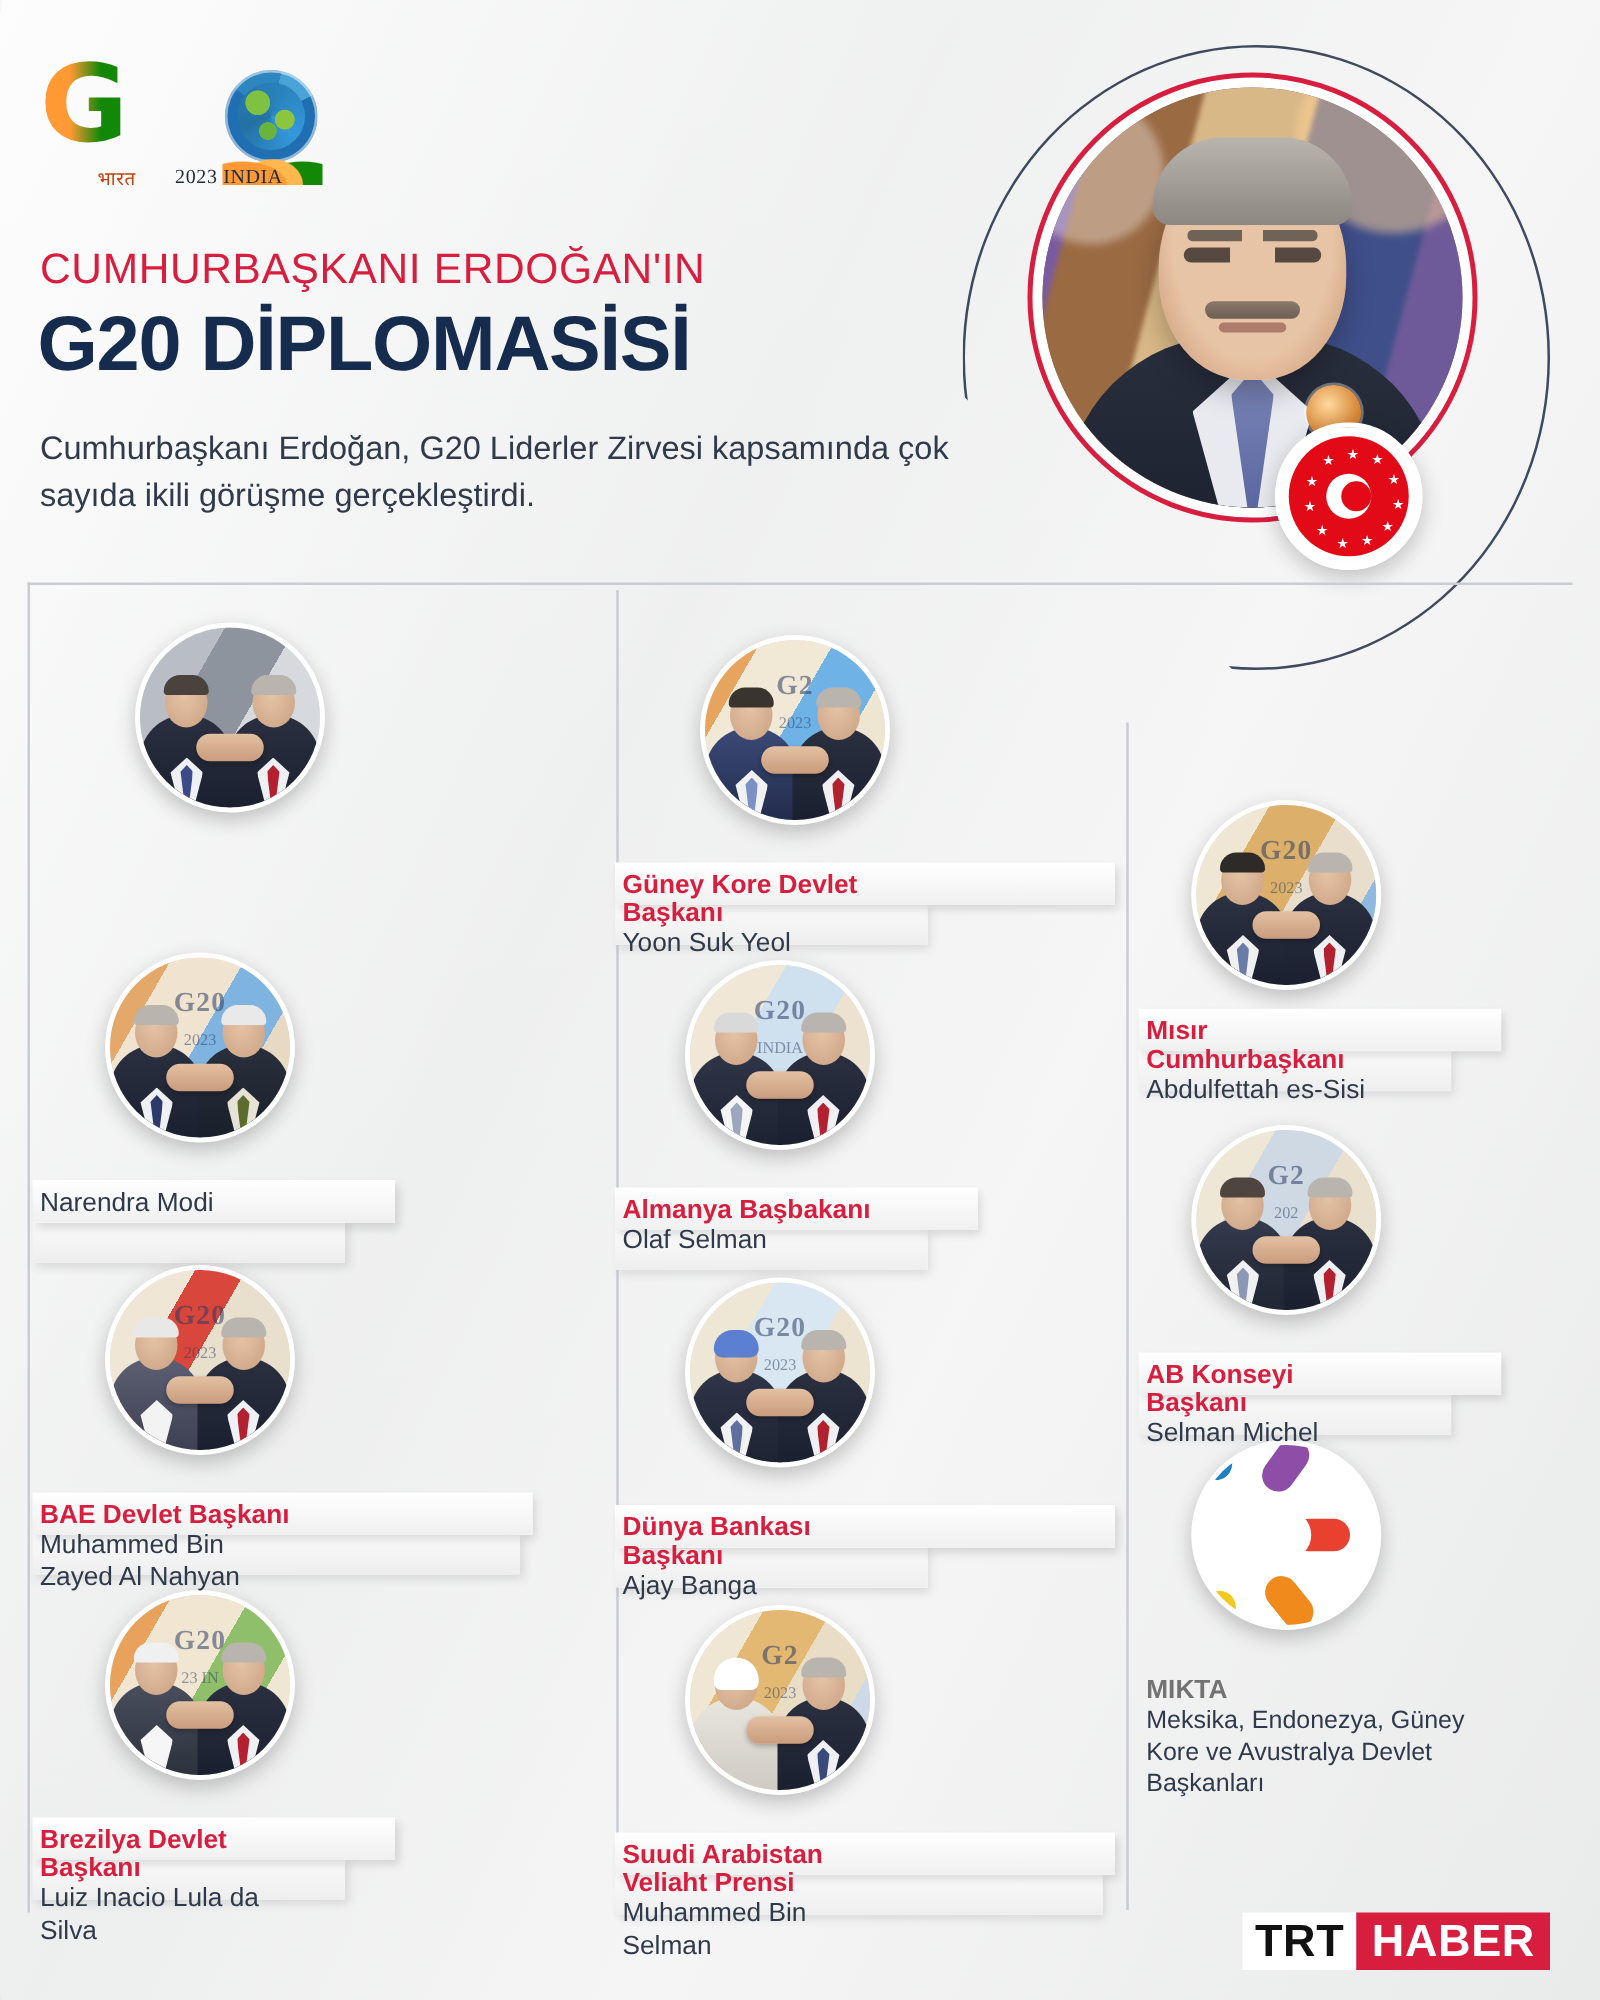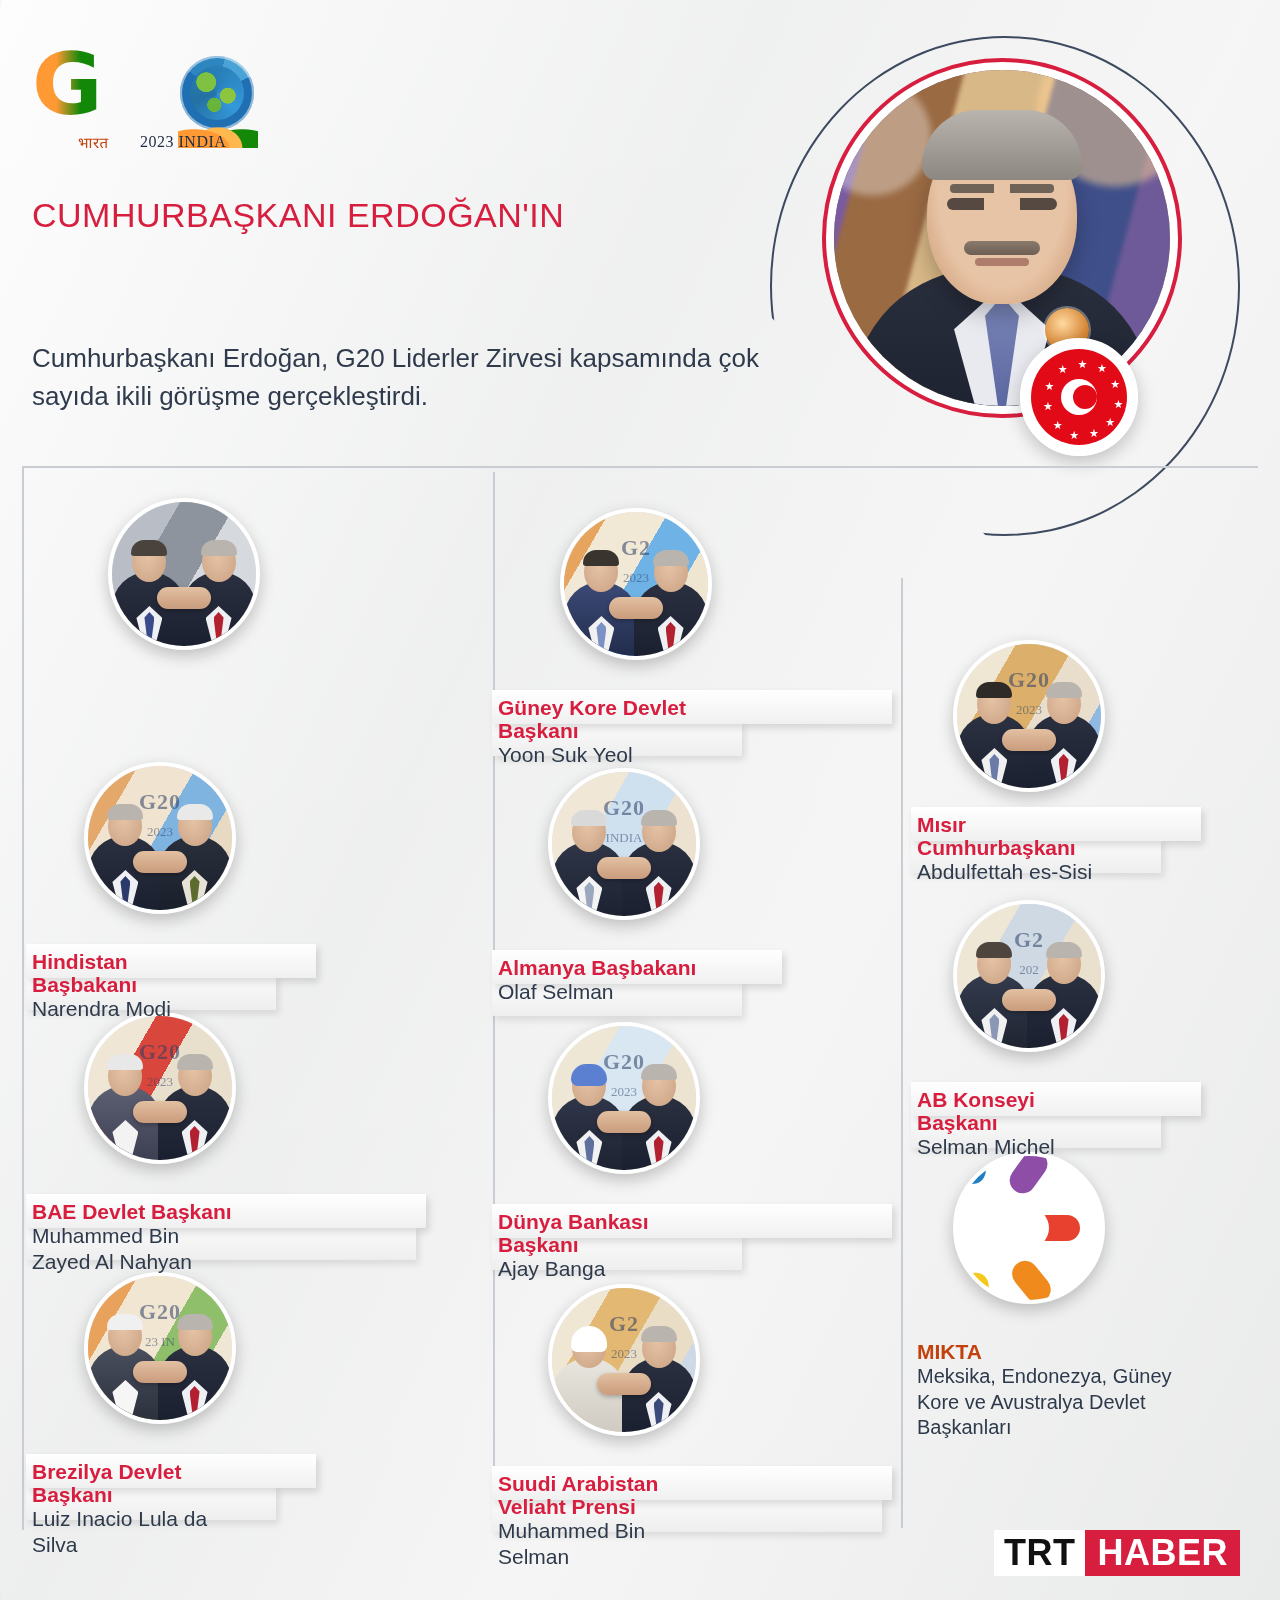--- a/index.html
+++ b/index.html
@@ -306,38 +306,39 @@
   .trt .trt-part {
     background:#ffffff; color:#111; font-weight:700; font-size: 36px;
     padding: 2px 10px; letter-spacing:.5px;
   }
   .trt .haber-part {
     background:#d81e3f; color:#fff; font-weight:700; font-size: 36px;
     padding: 2px 12px; letter-spacing:.5px;
   }
 
   .mikta-sub { font-size: 20px; color:#2e3a4b; line-height:1.28; }
-  .mikta-title { font-size: 21px; font-weight:700; color:#c2410c; }
+  .mikta-title { font-size: 21px; font-weight:700; color:#737373; }
 </style>
 </head>
 <body>
 
 <div class="bg-wash"></div>
 
 <div class="page">
 
   <div class="g20-logo">
     <div class="gtext">G</div>
     <div class="lotus"></div>
     <div class="petals"></div>
     <div class="hindi">भारत</div>
     <div class="year"><span>2023</span> <span>INDIA</span></div>
   </div>
 
   <div class="kicker">CUMHURBAŞKANI ERDOĞAN'IN</div>
+  <div class="headline">G20 DİPLOMASİSİ</div>
   <div class="subtext">Cumhurbaşkanı Erdoğan, G20 Liderler Zirvesi kapsamında çok sayıda ikili görüşme gerçekleştirdi.</div>
 
   <div class="hero-arc"></div>
 
   <div class="hero-wrap">
     <div class="hero-ring">
       <div class="hero-photo">
         <div class="bokeh"></div>
         <div class="suit"></div>
         <div class="shirt"></div>
@@ -414,21 +415,20 @@
           <div class="shirt" style="background:#e7e2d6"></div>
           <div class="tie" style="background:#5c6b2e"></div>
           <div class="head"></div>
           <div class="hair" style="background:#e9e9e9"></div>
         </div>
       <div class="hands"></div>
     </div>
     <div class="label-block" style="left:-52px; top: 188px;">
       <div class="label-band"></div>
       <div class="label-band2"></div>
-      <div class="label-title">Hindistan Başbakanı</div>
       <div class="label-name">Narendra Modi</div>
     </div>
   </div>
 
   <div class="card" style="left: 84px; top: 1012px;">
     <div class="thumb">
       <div class="bg" style="background:linear-gradient(120deg,#efe6d6 0 30%,#d9463c 30% 48%,#e9dfcd 48% 100%)"></div>
       <div class="g20mark">G20</div>
       <div class="g20year">2023</div>
       <div class="fig left">

